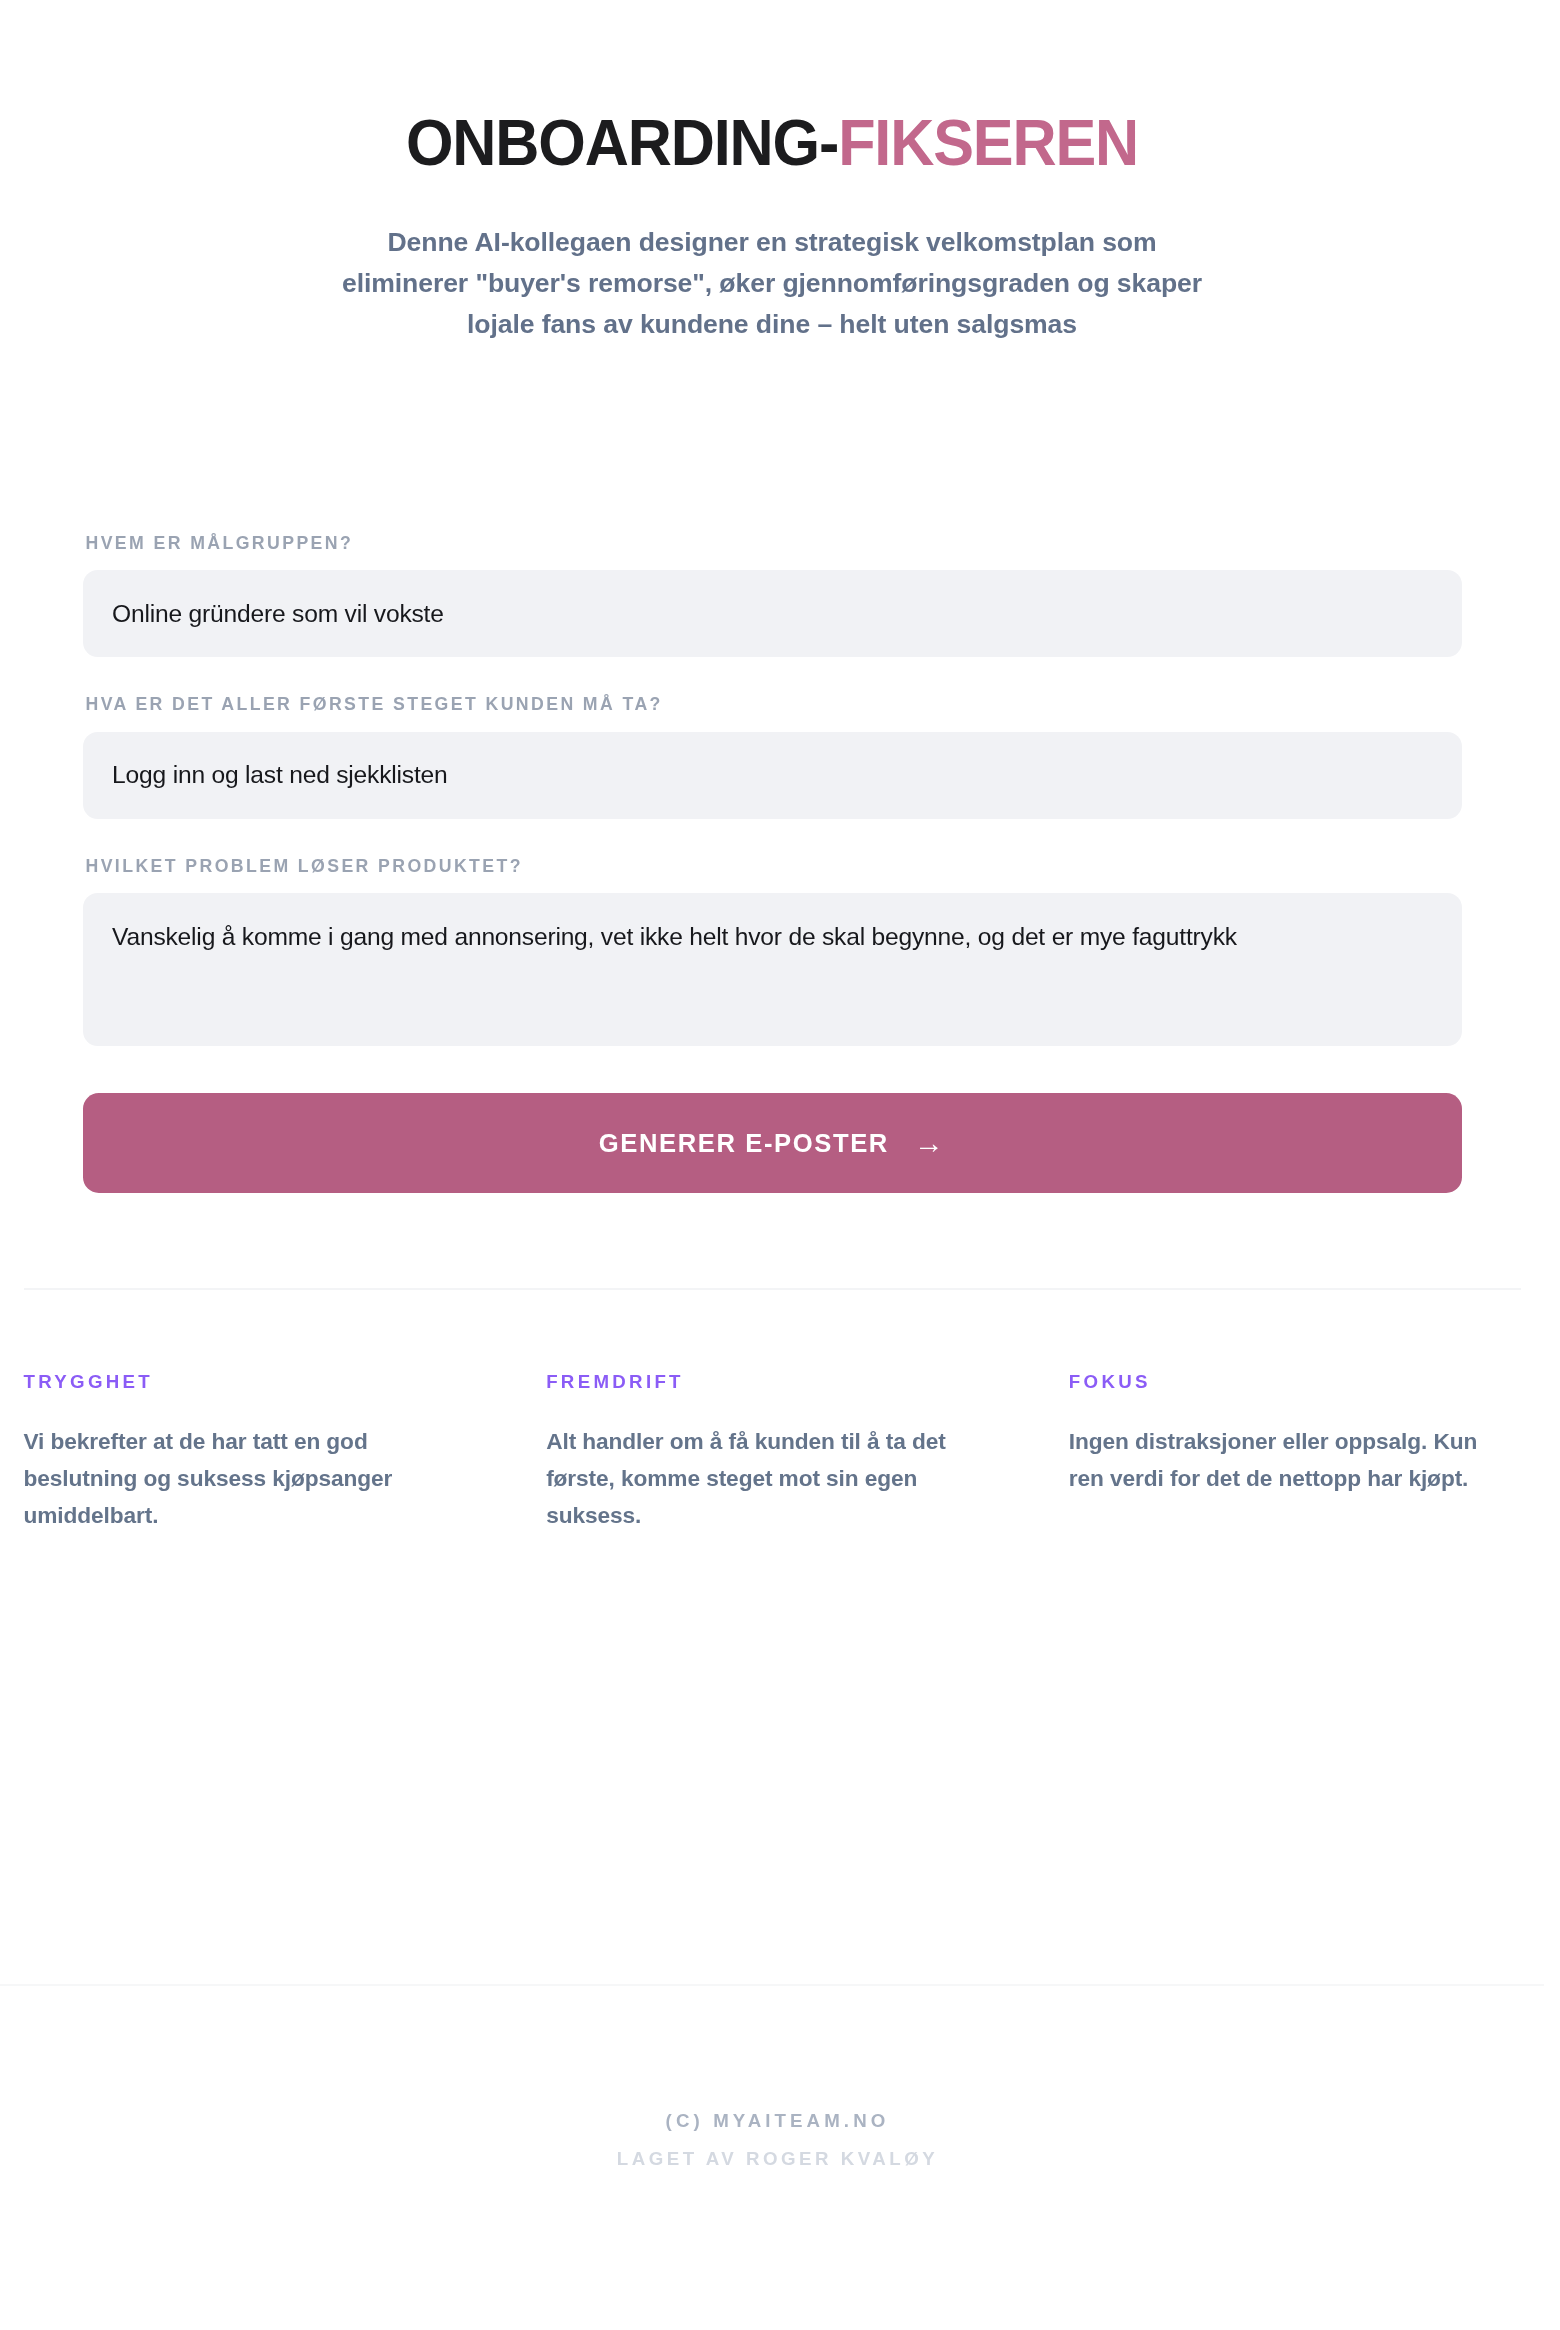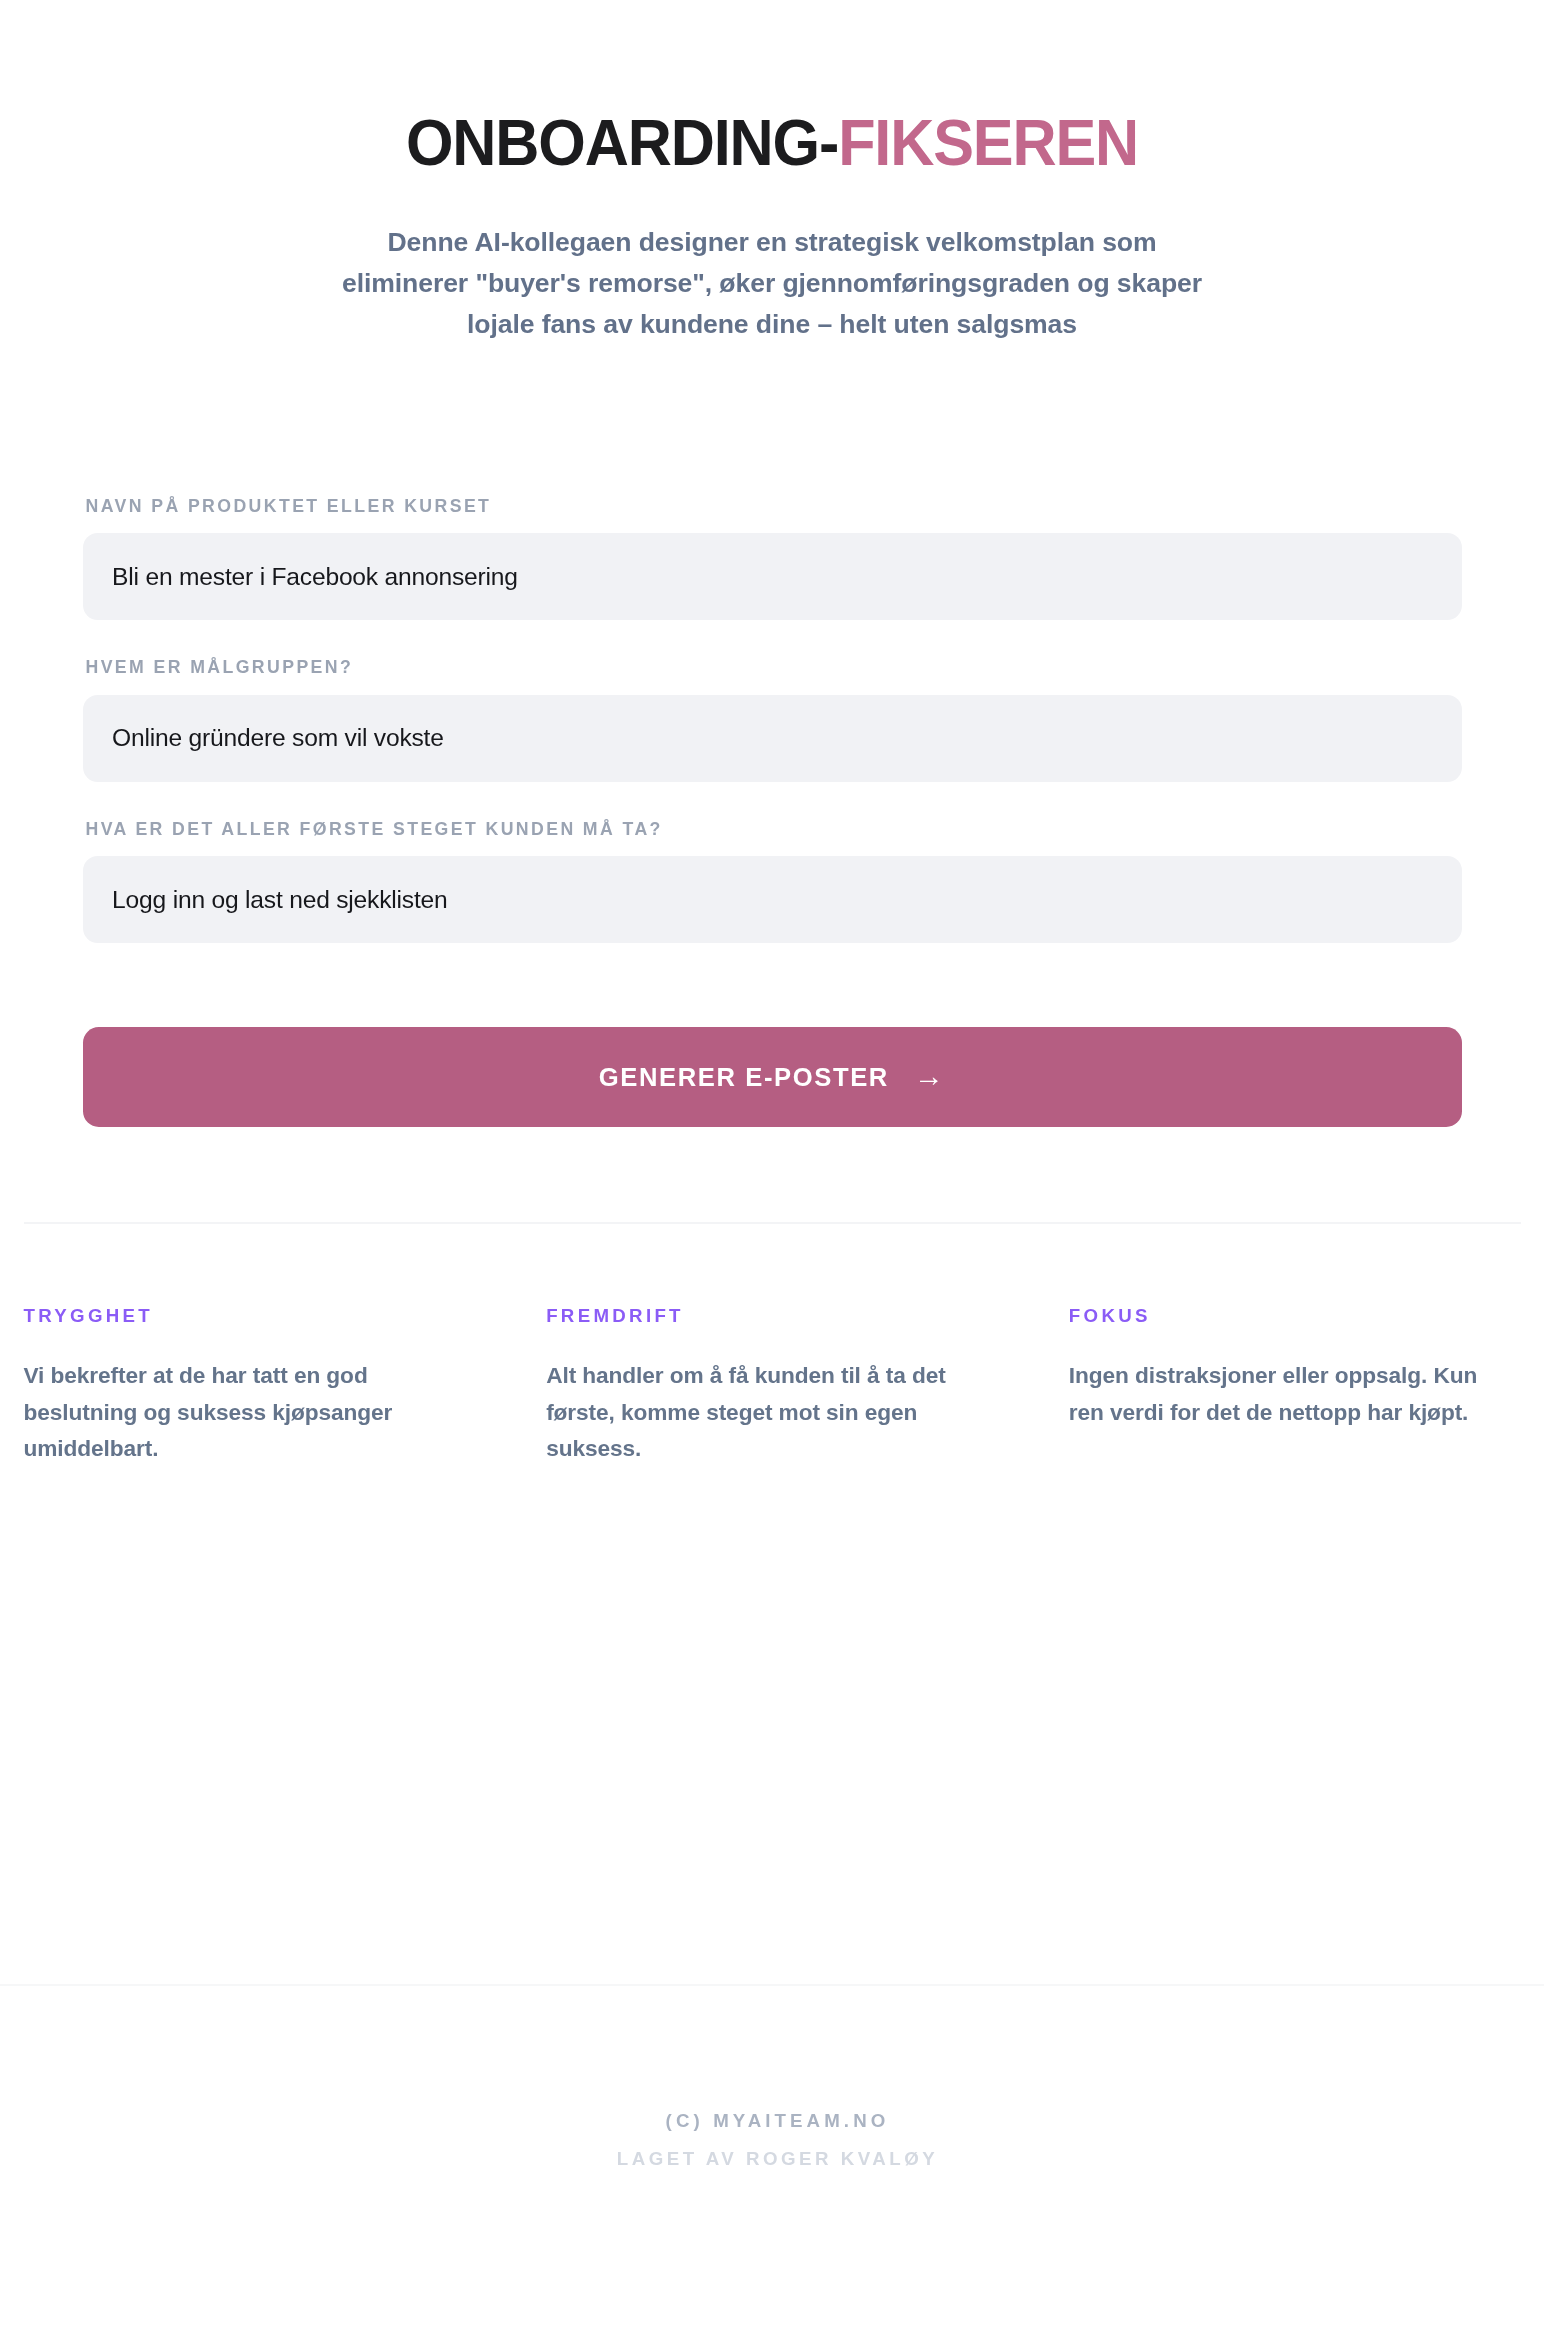--- a/index.html
+++ b/index.html
@@ -197,41 +197,41 @@
 
     <div class="hero-sub">
       <span class="l">Denne AI-kollegaen designer en strategisk velkomstplan som</span>
       <span class="l">eliminerer "buyer's remorse", øker gjennomføringsgraden og skaper</span>
       <span class="l">lojale fans av kundene dine – helt uten salgsmas</span>
     </div>
   </div>
 
   <div class="form">
 
-    <div class="field">
-      <div class="field-label">NAVN PÅ PRODUKTET ELLER KURSET</div>
-      <input class="field-input" type="text" value="Bli en mester i Facebook annonsering" style="">
-    </div>
 
     <div class="gap-a"></div>
 
     <div class="field">
       <div class="field-label">HVEM ER MÅLGRUPPEN?</div>
       <input class="field-input" type="text" value="Online gründere som vil vokste" style="">
     </div>
 
     <div class="gap-a"></div>
 
     <div class="field">
       <div class="field-label">HVA ER DET ALLER FØRSTE STEGET KUNDEN MÅ TA?</div>
       <input class="field-input" type="text" value="Logg inn og last ned sjekklisten" style="">
     </div>
 
     <div class="gap-b"></div>
 
+    <div class="field">
+      <div class="field-label">HVILKET PROBLEM LØSER PRODUKTET?</div>
+      <textarea class="field-input field-textarea" style="">Vanskelig å komme i gang med annonsering, vet ikke helt hvor de skal begynne, og det er mye faguttrykk</textarea>
+    </div>
 
     <div class="submit-wrap">
       <button class="submit-btn">
         <span>GENERER E-POSTER</span>
         <span class="arrow">→</span>
       </button>
     </div>
   </div>
 
   <div class="divider"></div>

